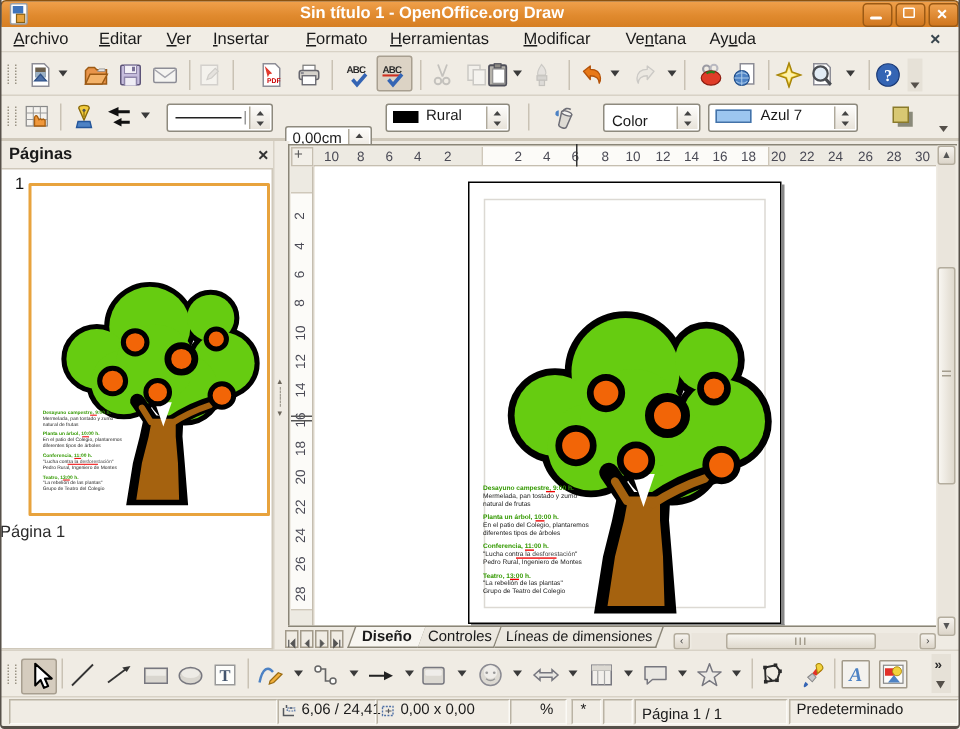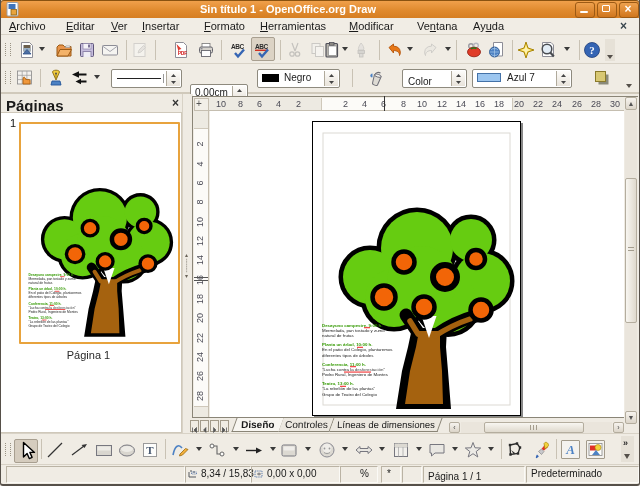--- a/index.html
+++ b/index.html
@@ -237,21 +237,21 @@
  <div class="spin">
         <svg width="7" height="12">
           <path d="M1 4l2.5-3L6 4z" fill="#444"></path>
           <path d="M1 8l2.5 3L6 8z" fill="#444"></path>
         </svg>
       </div>
 </div>
 
 <div class="combo" style="left:257px;top:69px;width:81px;">
  <div class="ab" style="left:4px;top:3.5px;width:17px;height:8px;background:#000;"></div>
- <div class="ab" style="left:26px;top:2px;">Negro</div>
+ <div class="ab" style="left:26px;top:2px;">Rural</div>
  <div class="spin">
         <svg width="7" height="12">
           <path d="M1 4l2.5-3L6 4z" fill="#444"></path>
           <path d="M1 8l2.5 3L6 8z" fill="#444"></path>
         </svg>
       </div>
 </div>
 <div class="sep2" style="left:352px;"></div>
 
 <svg class="ico2" style="left:368px;" width="18" height="18">
@@ -285,32 +285,32 @@
 </div>
 
 <svg class="ico2" style="left:593px;" width="18" height="18">
 <rect x="5.5" y="5.5" width="10" height="10" fill="#8a8a7a"></rect>
 <rect x="2.5" y="2.5" width="10" height="10" fill="#d8c873" stroke="#8a7a2a" stroke-width="1"></rect>
     </svg>
 <div class="ab" style="left:626px;top:84px;width:0;height:0;border:3px solid transparent;border-top:4px solid #55504a;"></div>
 </div>
 
 <div class="ab" style="left:1px;top:94px;width:181px;height:339px;background:#efebe3;"></div>
-<div class="ab" style="left:6px;top:97px;font-size:15px;font-weight:bold;color:#1a1a1a;">Páginas</div>
+<div class="ab" style="left:6px;top:97px;font-size:11px;font-weight:bold;color:#1a1a1a;">Páginas</div>
 <div class="ab" style="left:172px;top:96px;font-size:12px;font-weight:bold;color:#333;">×</div>
 <div class="ab" style="left:1px;top:112px;width:181px;height:321px;background:#fff;border:1px solid #cfc8ba;border-left:none;box-sizing:border-box;"></div>
 <div class="ab" style="left:10px;top:117px;font-size:11px;color:#111;">1</div>
 
 <div class="ab" style="left:19px;top:122px;width:161px;height:222px;border:2px solid #e8a33d;border-radius:1px;background:#fff;box-sizing:border-box;"></div>
 <div class="ab" id="thumbpage" style="left:21px;top:124px;width:157px;height:218px;">
 <svg width="157" height="218" viewBox="0 0 209 295" preserveAspectRatio="none">
       <use href="#pagecontent"></use>
     </svg>
 </div>
-<div class="ab" style="left:0px;top:349px;width:177px;text-align:center;font-size:11px;color:#2a2a2a;">Página 1</div>
+<div class="ab" style="left:0px;top:349px;width:177px;text-align:left;font-size:11px;color:#2a2a2a;">Página 1</div>
 
 <div class="ab" style="left:182px;top:94px;width:10px;height:339px;background:#efebe3;border-left:1px solid #d8d2c6;"></div>
 <div class="ab" style="left:185px;top:252px;font-size:6px;color:#6b655a;line-height:7px;">▴<br>┆<br>┆<br>▾</div>
 
 <div class="ab" style="left:192px;top:96px;width:446px;height:338px;background:#efebe3;border-left:1px solid #8a8577;border-top:1px solid #8a8577;box-sizing:border-box;"></div>
 
 <div class="ab" style="left:194px;top:98px;width:15px;height:13px;background:#f2efe8;border:1px solid #c5beb0;box-sizing:border-box;"></div>
 <div class="ab" style="left:196px;top:98px;font-size:10px;color:#555;">+</div>
 
 <div class="ab" id="hruler" style="left:209px;top:98px;width:415px;height:13px;background:#edeae2;border-bottom:1px solid #c5beb0;box-sizing:border-box;overflow:hidden;font-size:9px;color:#4a4a55;">
@@ -597,21 +597,21 @@
 </div>
 
 <div class="ab" style="left:0;top:464px;width:640px;height:20px;background:#f0ece4;border-top:1px solid #d8d2c6;box-sizing:border-box;"></div>
 <div id="statusbar" style="font-size:10px;color:#1a1a1a;">
 <div class="ab" style="left:6px;top:466px;width:177px;height:15px;border:1px solid;border-color:#bab3a4 #fbfaf6 #fbfaf6 #bab3a4;"></div>
 <div class="ab" style="left:185px;top:466px;width:64px;height:15px;border:1px solid;border-color:#bab3a4 #fbfaf6 #fbfaf6 #bab3a4;"></div>
 <svg class="ab" style="left:188px;top:469px;" width="10" height="10">
       <path d="M1 3v5h7M3 1v2M1 5h-0M5 3h2" stroke="#55585e" stroke-width="1" fill="none"></path>
       <path d="M3.5 3h5v2h-5z" fill="none" stroke="#4d6fa5" stroke-width="0.8" stroke-dasharray="1.2 0.8"></path>
     </svg>
-<div class="ab" style="left:201px;top:468px;">8,34 / 15,83</div>
+<div class="ab" style="left:201px;top:468px;">6,06 / 24,41</div>
 <div class="ab" style="left:251px;top:466px;width:87px;height:15px;border:1px solid;border-color:#bab3a4 #fbfaf6 #fbfaf6 #bab3a4;"></div>
 <svg class="ab" style="left:254px;top:469px;" width="10" height="10">
       <rect x="1" y="2" width="7" height="6" fill="none" stroke="#4d6fa5" stroke-width="0.9" stroke-dasharray="1.3 0.9"></rect>
       <path d="M3 5h4M5 3.5v3" stroke="#55585e" stroke-width="0.8"></path>
     </svg>
 <div class="ab" style="left:267px;top:468px;">0,00 x 0,00</div>
 <div class="ab" style="left:340px;top:466px;width:36px;height:15px;border:1px solid;border-color:#bab3a4 #fbfaf6 #fbfaf6 #bab3a4;"></div>
 <div class="ab" style="left:360px;top:468px;">%</div>
 <div class="ab" style="left:381px;top:466px;width:18px;height:15px;border:1px solid;border-color:#bab3a4 #fbfaf6 #fbfaf6 #bab3a4;"></div>
 <div class="ab" style="left:387px;top:468px;">*</div>

